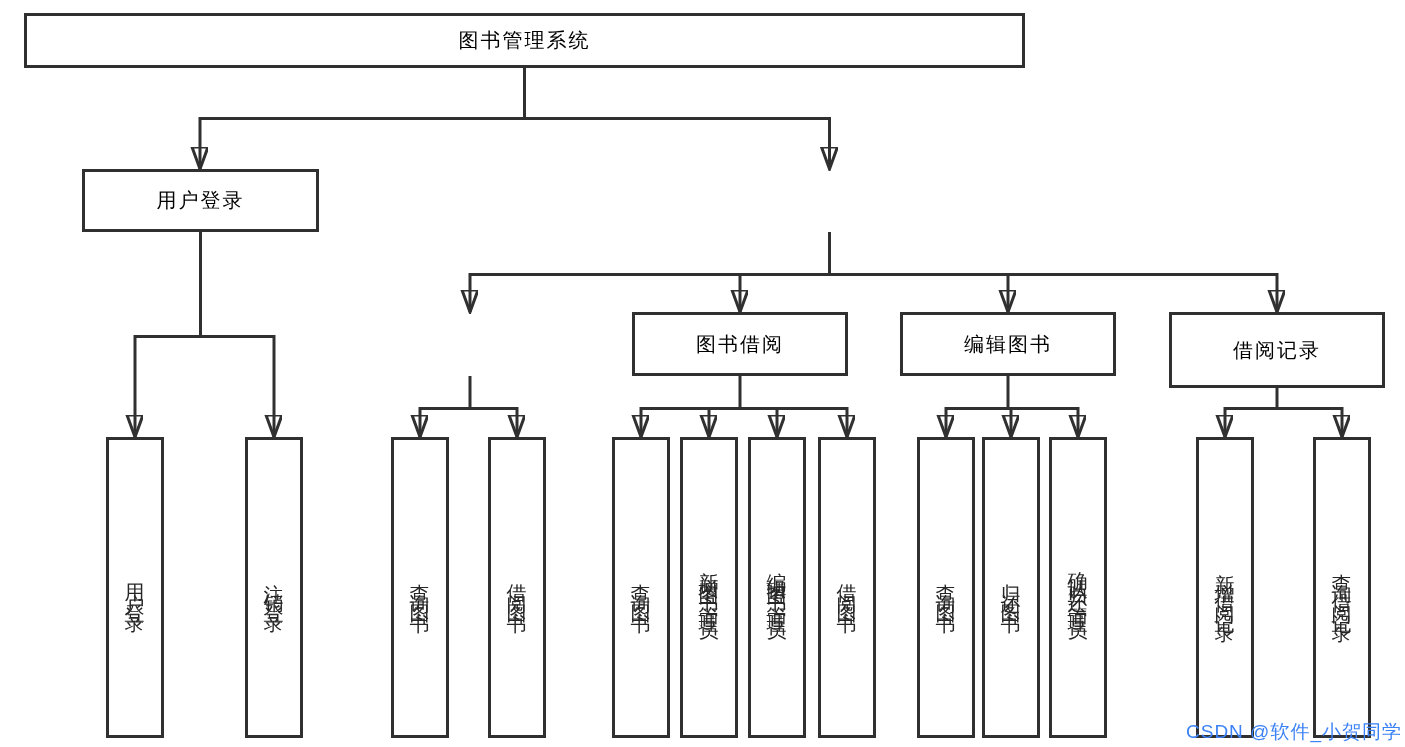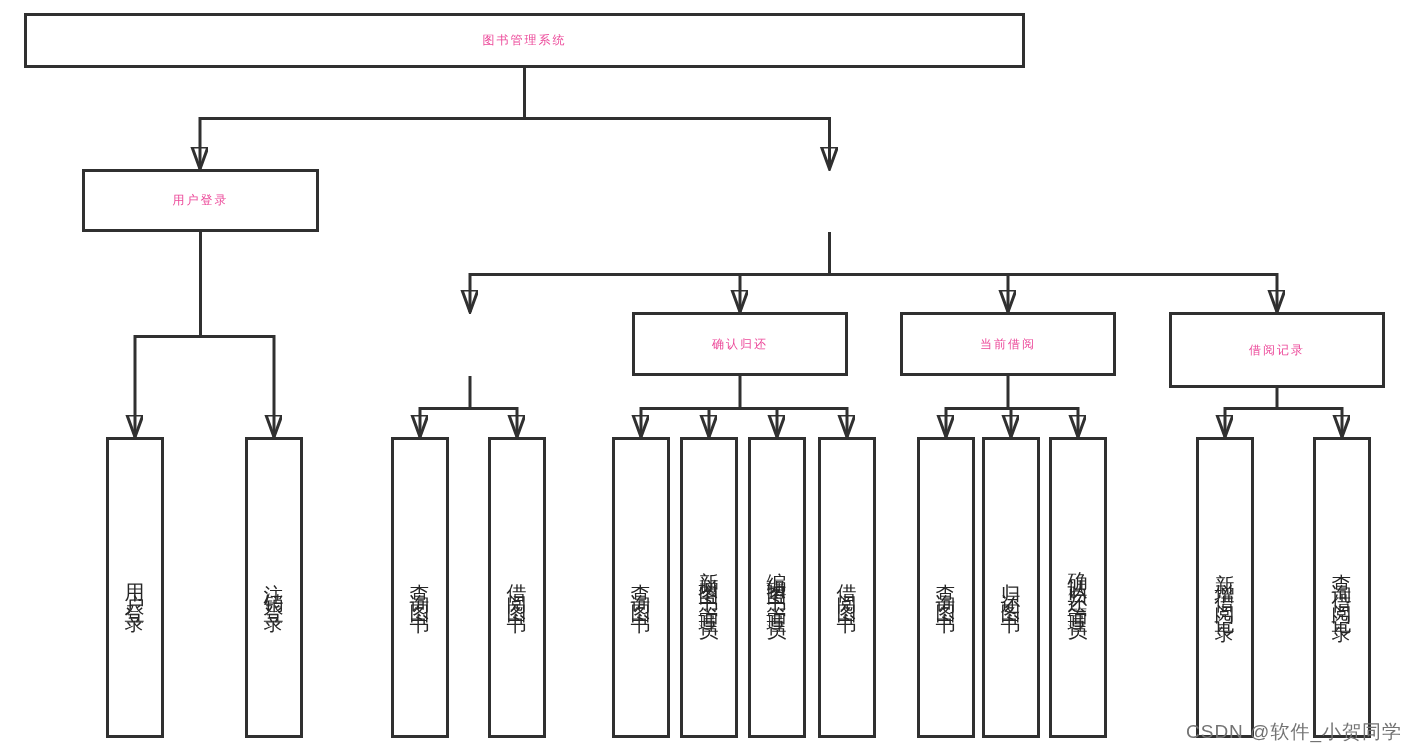--- a/index.html
+++ b/index.html
@@ -9,35 +9,35 @@
     background:#ffffff;
     font-family:"Liberation Sans","DejaVu Sans",sans-serif;
     overflow:hidden;
   }
   .edges{position:absolute;left:0;top:0;}
   .edges path{stroke:#303030;stroke-width:3;fill:none;}
   .node{
     position:absolute;box-sizing:border-box;
     border:3px solid #303030;background:#ffffff;
     display:flex;align-items:center;justify-content:center;
-    font-size:12px;color:#ec4899;letter-spacing:2px;
+    font-size:20px;color:#000000;letter-spacing:2px;
     white-space:nowrap;
   }
   .leaf{
     position:absolute;box-sizing:border-box;
     border:3px solid #303030;background:#ffffff;
     width:58px;height:301px;top:437px;
     display:flex;align-items:center;justify-content:center;
     writing-mode:vertical-rl;text-orientation:mixed;
     font-size:20px;letter-spacing:10px;line-height:1;
     color:#262626;
   }
   .watermark{
     position:absolute;left:1186px;top:719px;
-    font-size:19px;color:#737373;letter-spacing:1px;
+    font-size:19px;color:#3b82f6;letter-spacing:1px;
     z-index:5;white-space:nowrap;
   }
 </style>
 </head>
 <body>
 
 <div class="stage">
 
   <svg class="edges" width="1405" height="747" viewBox="0 0 1405 747">
     <defs>
@@ -98,22 +98,22 @@
       <path d="M1225 408.5 H1342"></path>
       <path d="M1225 407 V437" marker-end="url(#ah)"></path>
       <path d="M1342 407 V437" marker-end="url(#ah)"></path>
     </g>
   </svg>
 
   <div class="node" style="left:24px;top:13px;width:1001px;height:55px">图书管理系统</div>
 
   <div class="node" style="left:82px;top:169px;width:237px;height:63px">用户登录</div>
 
-  <div class="node" style="left:632px;top:312px;width:216px;height:64px">确认归还</div>
-  <div class="node" style="left:900px;top:312px;width:216px;height:64px">当前借阅</div>
+  <div class="node" style="left:632px;top:312px;width:216px;height:64px">图书借阅</div>
+  <div class="node" style="left:900px;top:312px;width:216px;height:64px">编辑图书</div>
   <div class="node" style="left:1169px;top:312px;width:216px;height:76px">借阅记录</div>
 
   <div class="leaf" style="left:106px">用户登录</div>
   <div class="leaf" style="left:245px">注销登录</div>
 
   <div class="leaf" style="left:391px">查询图书</div>
   <div class="leaf" style="left:488px">借阅图书</div>
 
   <div class="leaf" style="left:612px">查询图书</div>
   <div class="leaf" style="left:680px;letter-spacing:7px">新增图书（管理员）</div>

